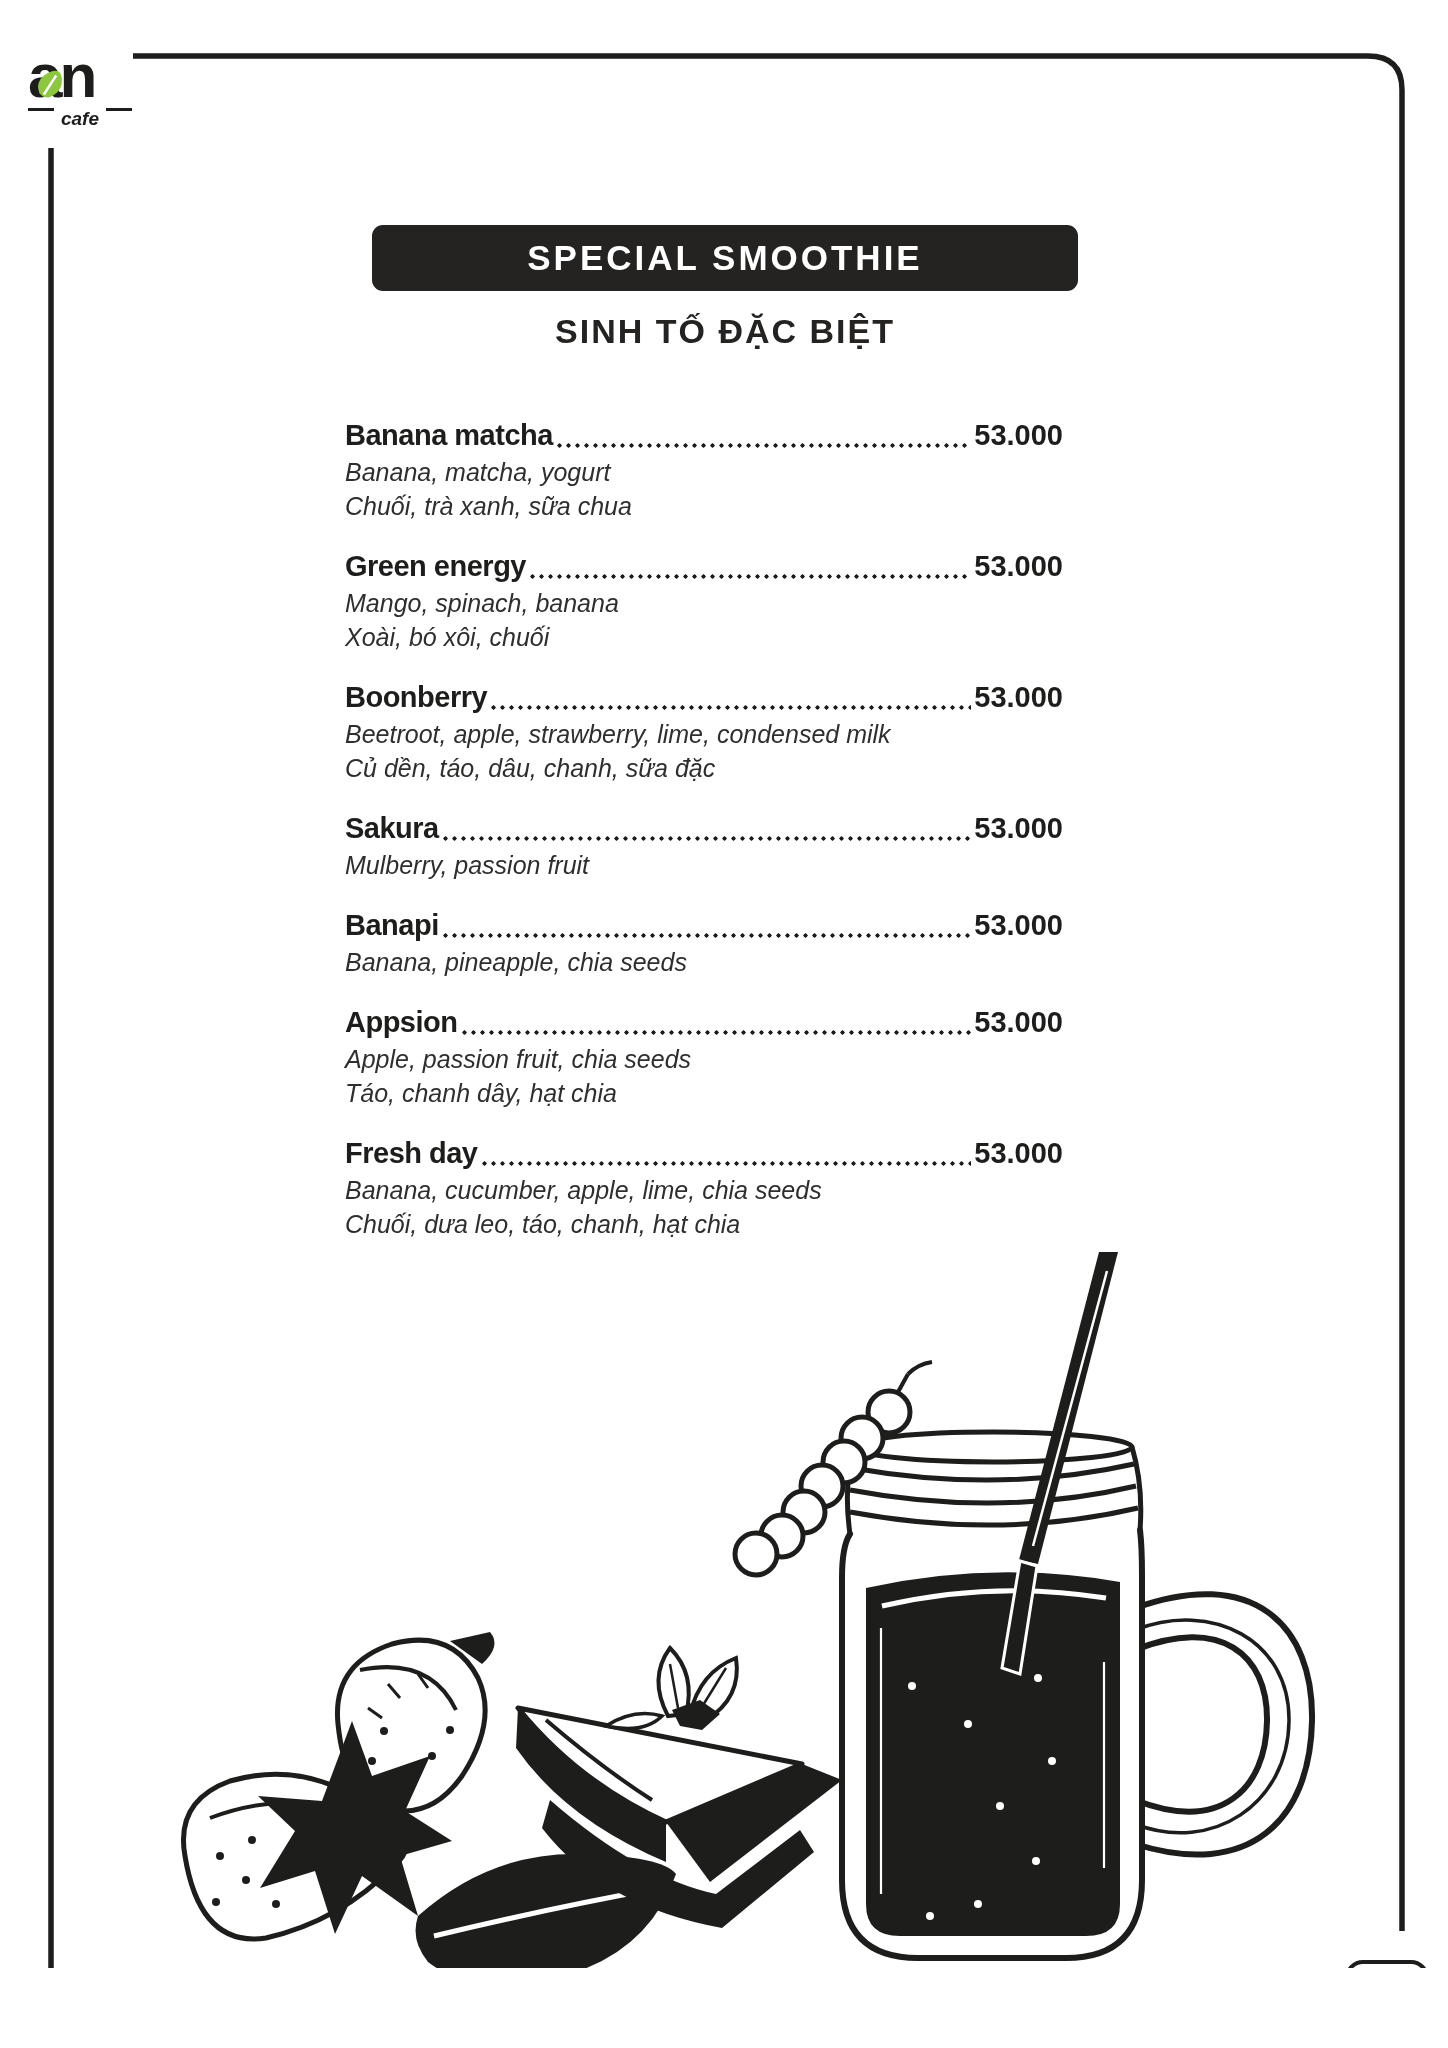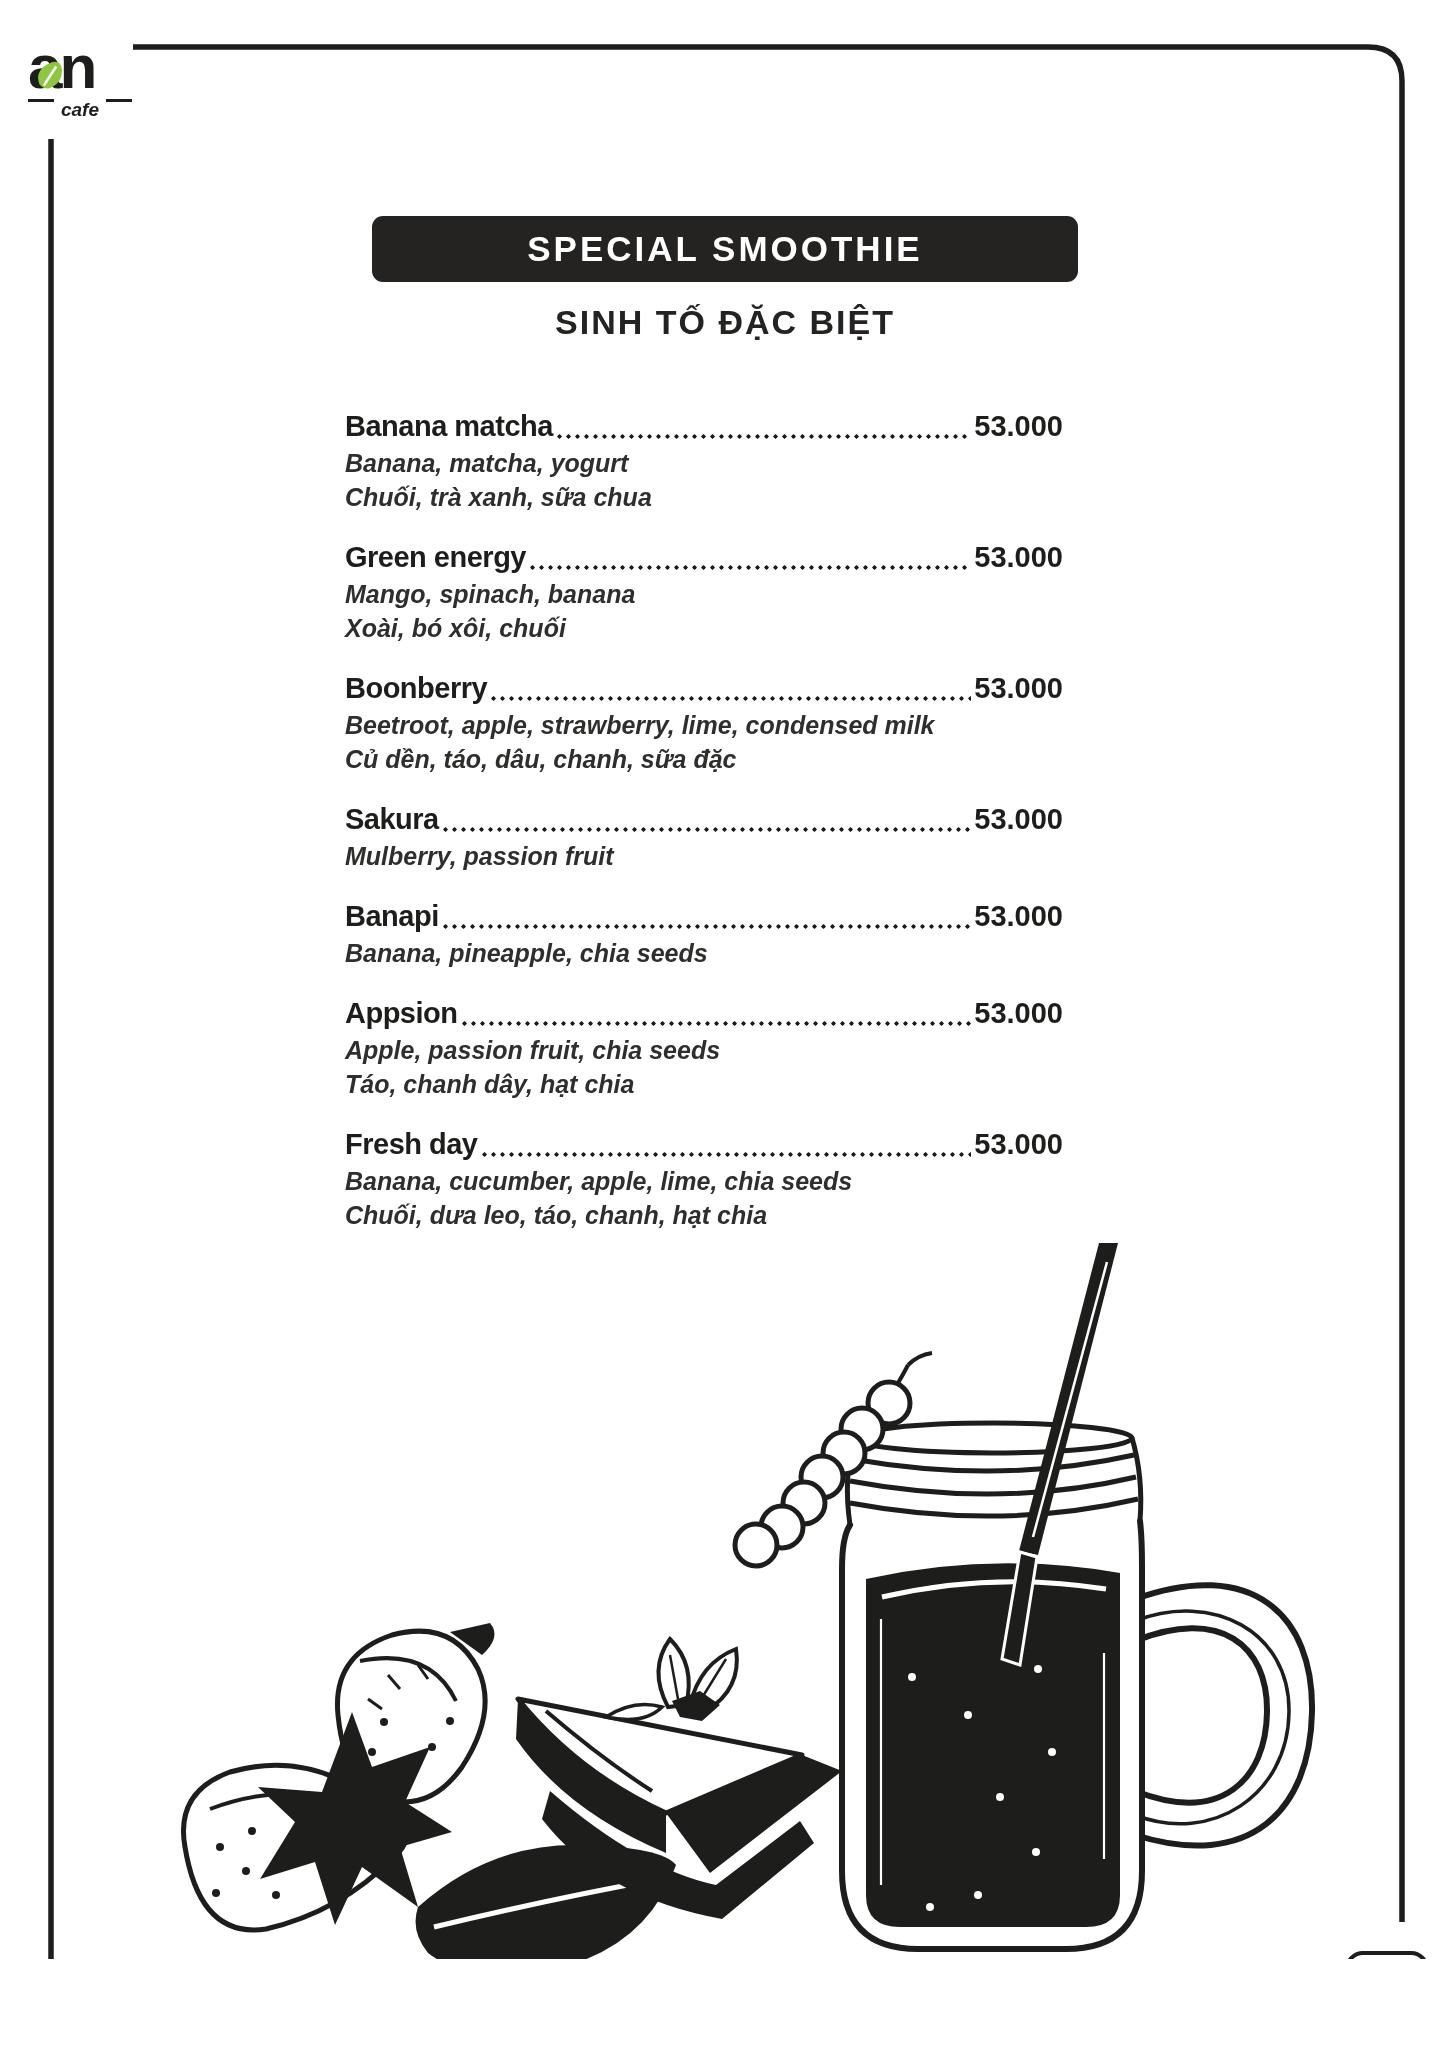--- a/index.html
+++ b/index.html
@@ -1,17 +1,17 @@
 <!DOCTYPE html>
 <html><head>
 <meta charset="utf-8">
 <style>
   html,body{margin:0;padding:0;background:#ffffff;}
   .page{
-    position:relative;width:1448px;height:1952px;margin:7px auto;background:#fff;
+    position:relative;width:1448px;height:1952px;margin:16px auto;background:#fff;
     font-family:"Liberation Sans","DejaVu Sans",sans-serif;color:#1d1d1b;overflow:hidden;
   }
   svg{display:block;}
   .abs{position:absolute;}
 
   
   .logo-top{left:28px;top:30px;width:120px;}
   .logo-top .an{position:relative;font-weight:bold;font-size:62px;line-height:60px;letter-spacing:-3px;color:#1d1d1b;}
   .logo-top .leaf{position:absolute;left:7px;top:24px;}
   .logo-top .tagline-row{display:flex;align-items:flex-start;gap:7px;margin-top:2px;width:104px;}
@@ -26,21 +26,21 @@
 
   
   .menu{left:345px;top:399px;width:718px;}
   .menu-item{margin-bottom:23px;}
   .name-row{display:flex;align-items:baseline;line-height:40px;}
   .item-name{font-weight:bold;font-size:29px;letter-spacing:-0.5px;white-space:nowrap;}
   .leader{flex:1;height:5px;margin:0 3px 7px 4px;align-self:flex-end;
     background-image:radial-gradient(circle at 2.5px 2.5px,#1d1d1b 1.9px,transparent 2.3px);
     background-size:9px 5px;background-repeat:repeat-x;}
   .item-price{font-weight:bold;font-size:29px;white-space:nowrap;}
-  .desc{font-style:italic;font-size:25px;line-height:34px;color:#2e2e2d;font-weight:bold;}
+  .desc{font-style:italic;font-size:25px;line-height:34px;color:#2e2e2d;}
 
   
   .logo-group{left:1345px;top:1944px;width:76px;height:74px;border:4px solid #1d1d1b;border-radius:18px;}
   .logo-group .an{position:relative;text-align:center;font-weight:bold;font-size:42px;line-height:62px;letter-spacing:-2px;color:#1d1d1b;}
   .logo-group .leaf{position:absolute;left:15px;top:18px;}
   .logo-group .tagline{position:absolute;left:50%;bottom:-13px;transform:translateX(-50%);
     background:#fff;padding:0 4px;font-size:22px;letter-spacing:0.5px;font-weight:500;white-space:nowrap;color:#1d1d1b;}
 </style>
 </head>
 <body>

